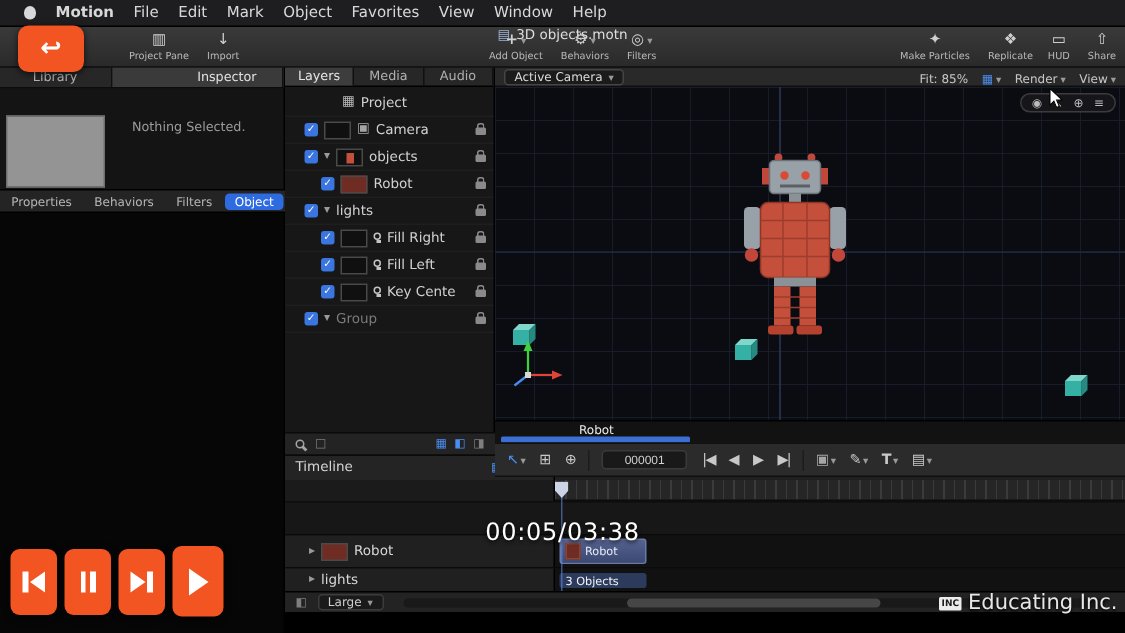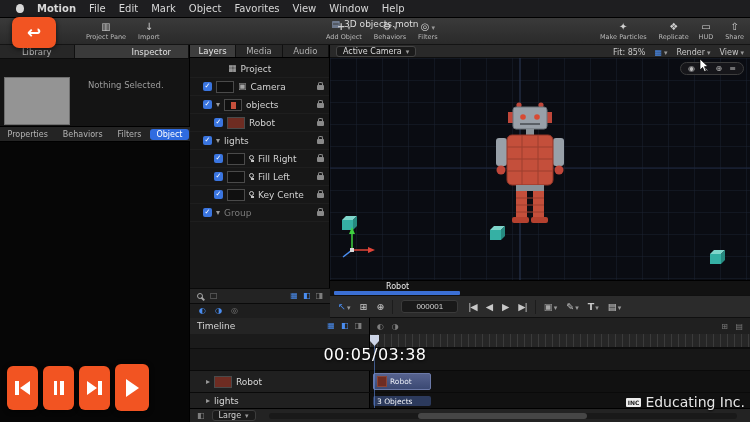--- a/index.html
+++ b/index.html
@@ -139,21 +139,21 @@
   .ctoolbar { position:absolute; top:295px; left:330px; width:420px; height:23px; background:#2b2b2b;
     border-top:1px solid #101010; border-bottom:1px solid #101010;
     display:flex; align-items:center; padding:0 8px; font-size:10px; color:#c8c8c8; z-index:2;}
   .ct-group { display:flex; align-items:center; gap:9px; }
   .ct-sep { width:1px; height:14px; background:#1c1c1c; margin:0 8px; }
   .frame-pill { background:#191919; border:1px solid #3a3a3a; border-radius:3px; padding:1px 14px;
     font-size:8px; color:#d2d2d2; font-family:Liberation Sans, sans-serif;text-align:right; }
   .tool-ic { display:flex; align-items:center; gap:1px; font-size:9.5px; }
 
   
-  .timeline { position:absolute; top:318px; left:190px; width:560px; height:104px; background:#151515; }
+  .timeline { position:absolute; top:304px; left:190px; width:560px; height:104px; background:#151515; }
   .tl-header { height:16px; display:flex; }
   .tl-header-left { width:180px; background:#242424; border-right:1px solid #000;
     display:flex; align-items:center; gap:5px; padding:0 7px; font-size:9px; color:#d5d5d5;}
   .tl-header-left .hicons { margin-left:auto; display:flex; gap:6px; font-size:8px; }
   .tl-header-right { flex:1; background:#202020; display:flex; align-items:center;
     justify-content:space-between; padding:0 7px; font-size:8px; color:#8a8a8a;}
   .tl-ruler-row { height:14px; display:flex; }
   .tl-ruler-left { width:180px; background:#1b1b1b; border-right:1px solid #000; }
   .tl-ruler { flex:1; background:#262626; border-bottom:1px solid #0d0d0d;
     background-image:repeating-linear-gradient(90deg,#3b3b3b 0 1px,transparent 1px 7px);}

